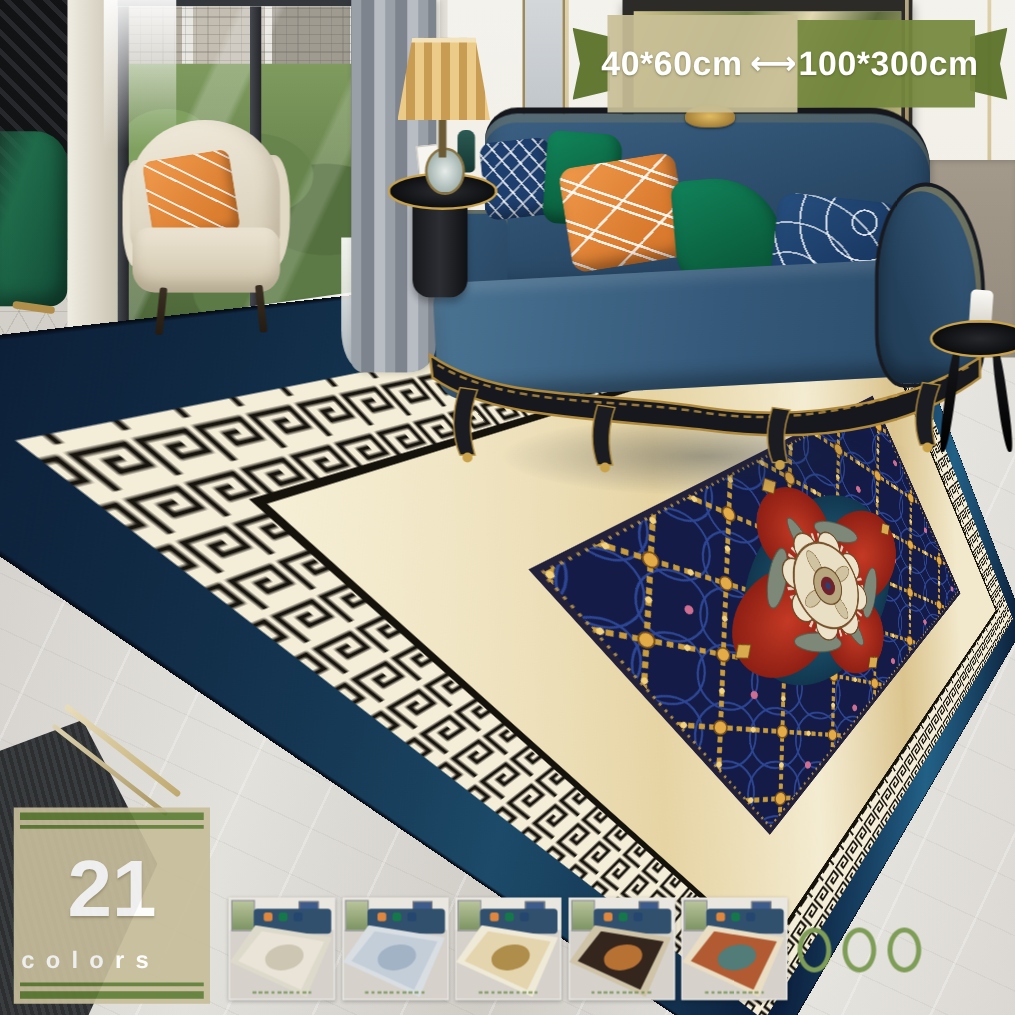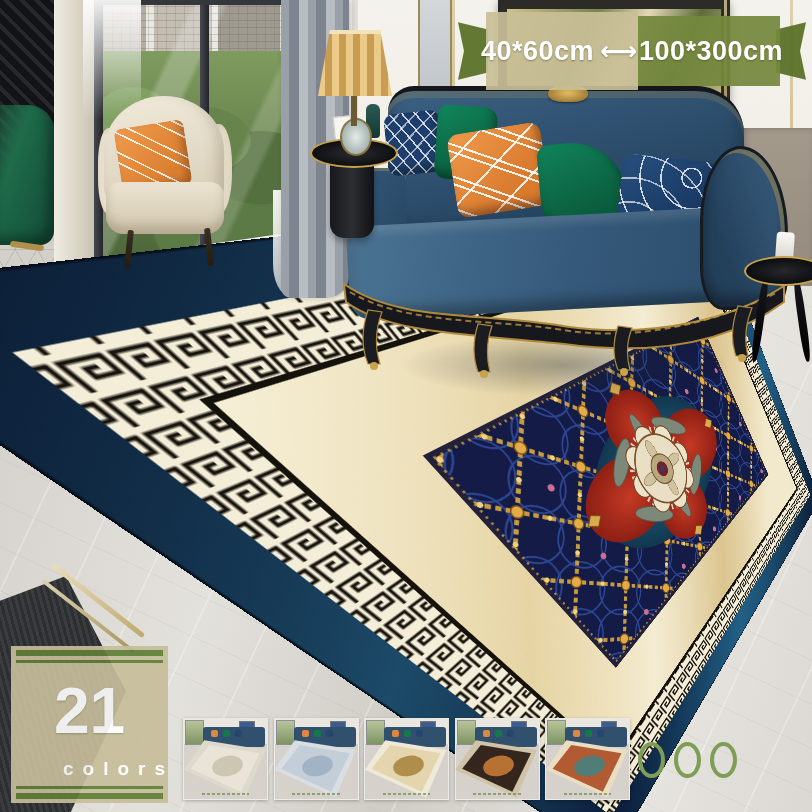--- a/index.html
+++ b/index.html
@@ -123,21 +123,21 @@
     color:var(--text-white,#fff);font-weight:bold;font-size:27px;letter-spacing:.5px;text-shadow:0 1px 2px rgba(50,55,20,.45);}
   .banner-text .arrow{font-family:"DejaVu Sans",sans-serif;margin:0 1px 0 6px;font-size:26px;}
 
   .colors-badge{left:11px;top:646px;width:157px;height:157px;background:var(--badge-tan,#c7bd9b);opacity:.92;z-index:9;}
   .stripe{left:5px;width:147px;background:var(--stripe-green,#5f7d36);}
   .stripe.s1{top:4px;height:6px;}
   .stripe.s2{top:14px;height:3px;}
   .stripe.s3{bottom:14px;height:3px;}
   .stripe.s4{bottom:4px;height:6px;}
   .badge-count{left:0;top:28px;width:100%;text-align:center;font-size:64px;font-weight:bold;color:var(--text-white,#fff);text-shadow:0 1px 2px rgba(80,75,50,.35);}
-  .badge-label{left:6px;top:112px;width:100%;text-align:right;font-size:19px;font-weight:bold;letter-spacing:9px;color:var(--text-white,#fff);}
+  .badge-label{left:6px;top:112px;width:100%;text-align:left;font-size:19px;font-weight:bold;letter-spacing:9px;color:var(--text-white,#fff);}
 
   .thumb-row{left:183px;top:718px;width:450px;height:82px;z-index:9;}
   .thumb{position:absolute;top:0;width:85px;height:82px;background:#d6d2cb;overflow:hidden;box-shadow:0 0 0 1px rgba(255,255,255,.55) inset,0 1px 3px rgba(0,0,0,.25);cursor:pointer;}
   .t-wall{position:absolute;left:0;top:0;width:100%;height:26px;background:#eae7e0;}
   .t-window{position:absolute;left:2px;top:2px;width:17px;height:23px;background:linear-gradient(180deg,#b9c49a,#7d9464);border:1px solid #8b8f93;}
   .t-frame{position:absolute;left:56px;top:3px;width:14px;height:9px;background:#3d5b8c;border:1px solid #777;}
   .t-sofa{position:absolute;left:20px;top:9px;width:62px;height:20px;background:#30506d;border-radius:3px;}
   .t-cush{position:absolute;top:3px;width:7px;height:7px;border-radius:2px;}
   .t-rug{position:absolute;}
   .t-rug-border{left:0;top:0;width:100%;height:100%;clip-path:polygon(25% 27%,97% 39%,73% 97%,1% 63%);background:var(--border,#ddd);}

